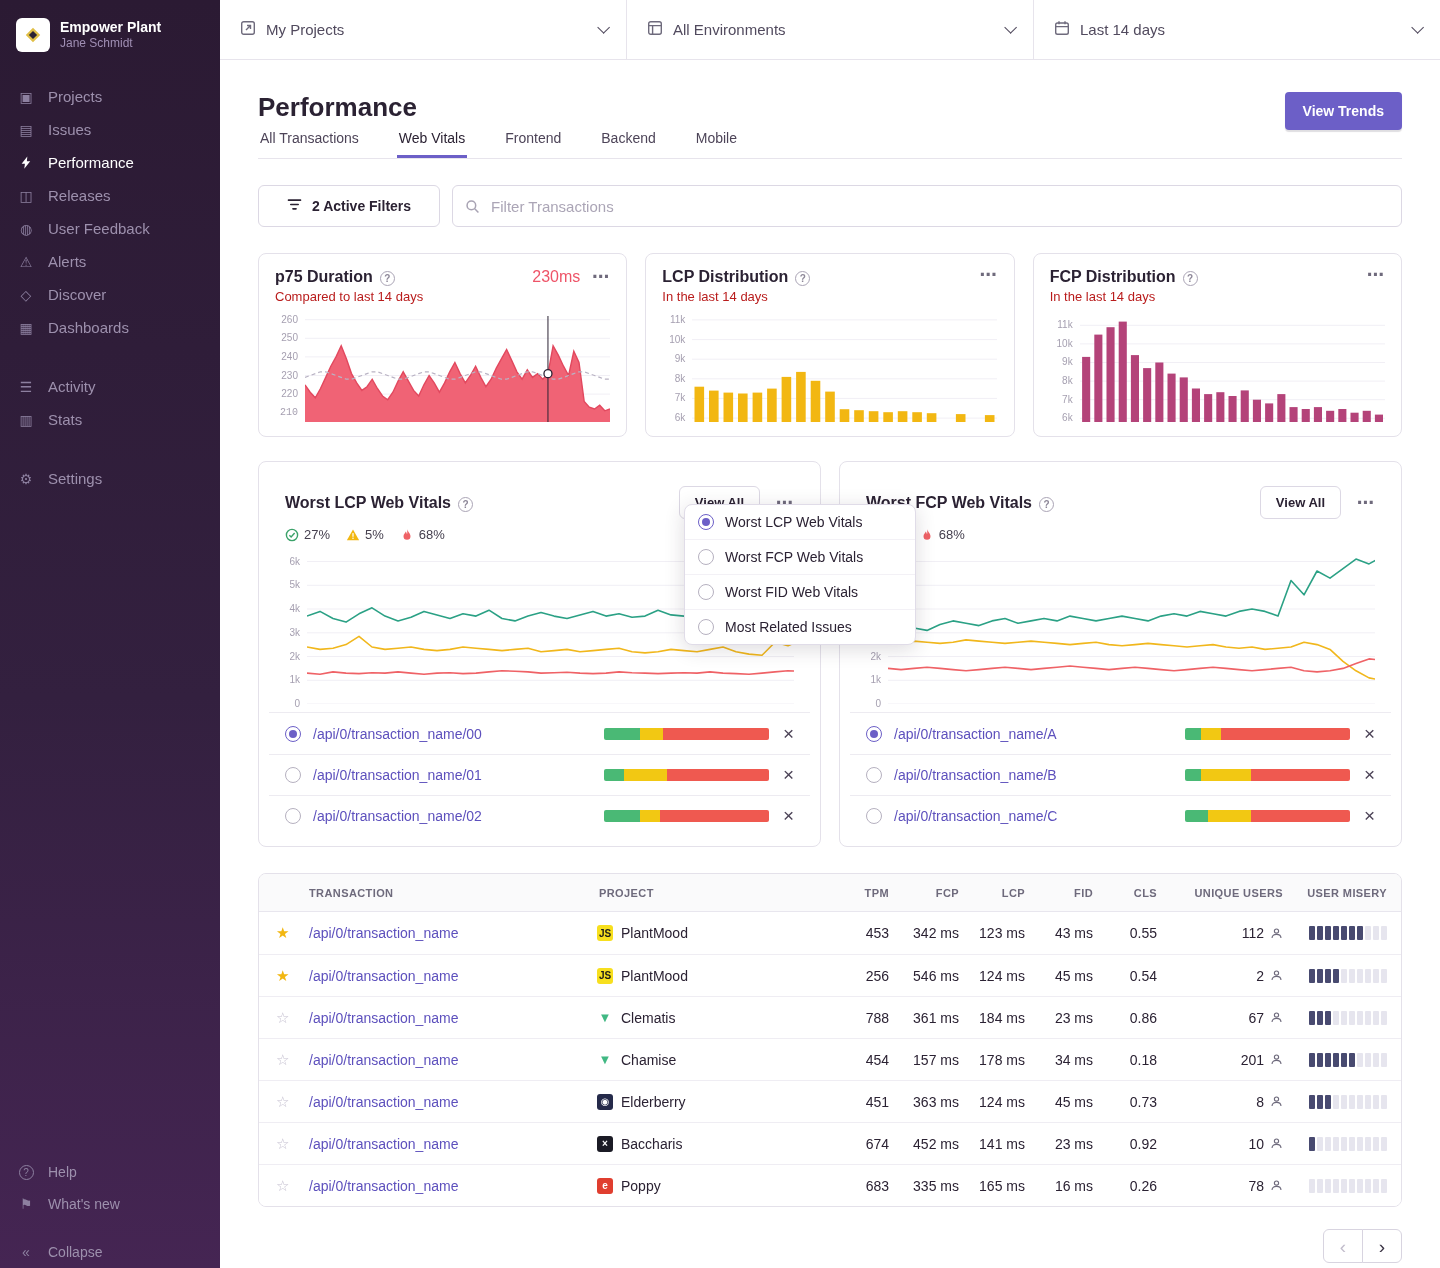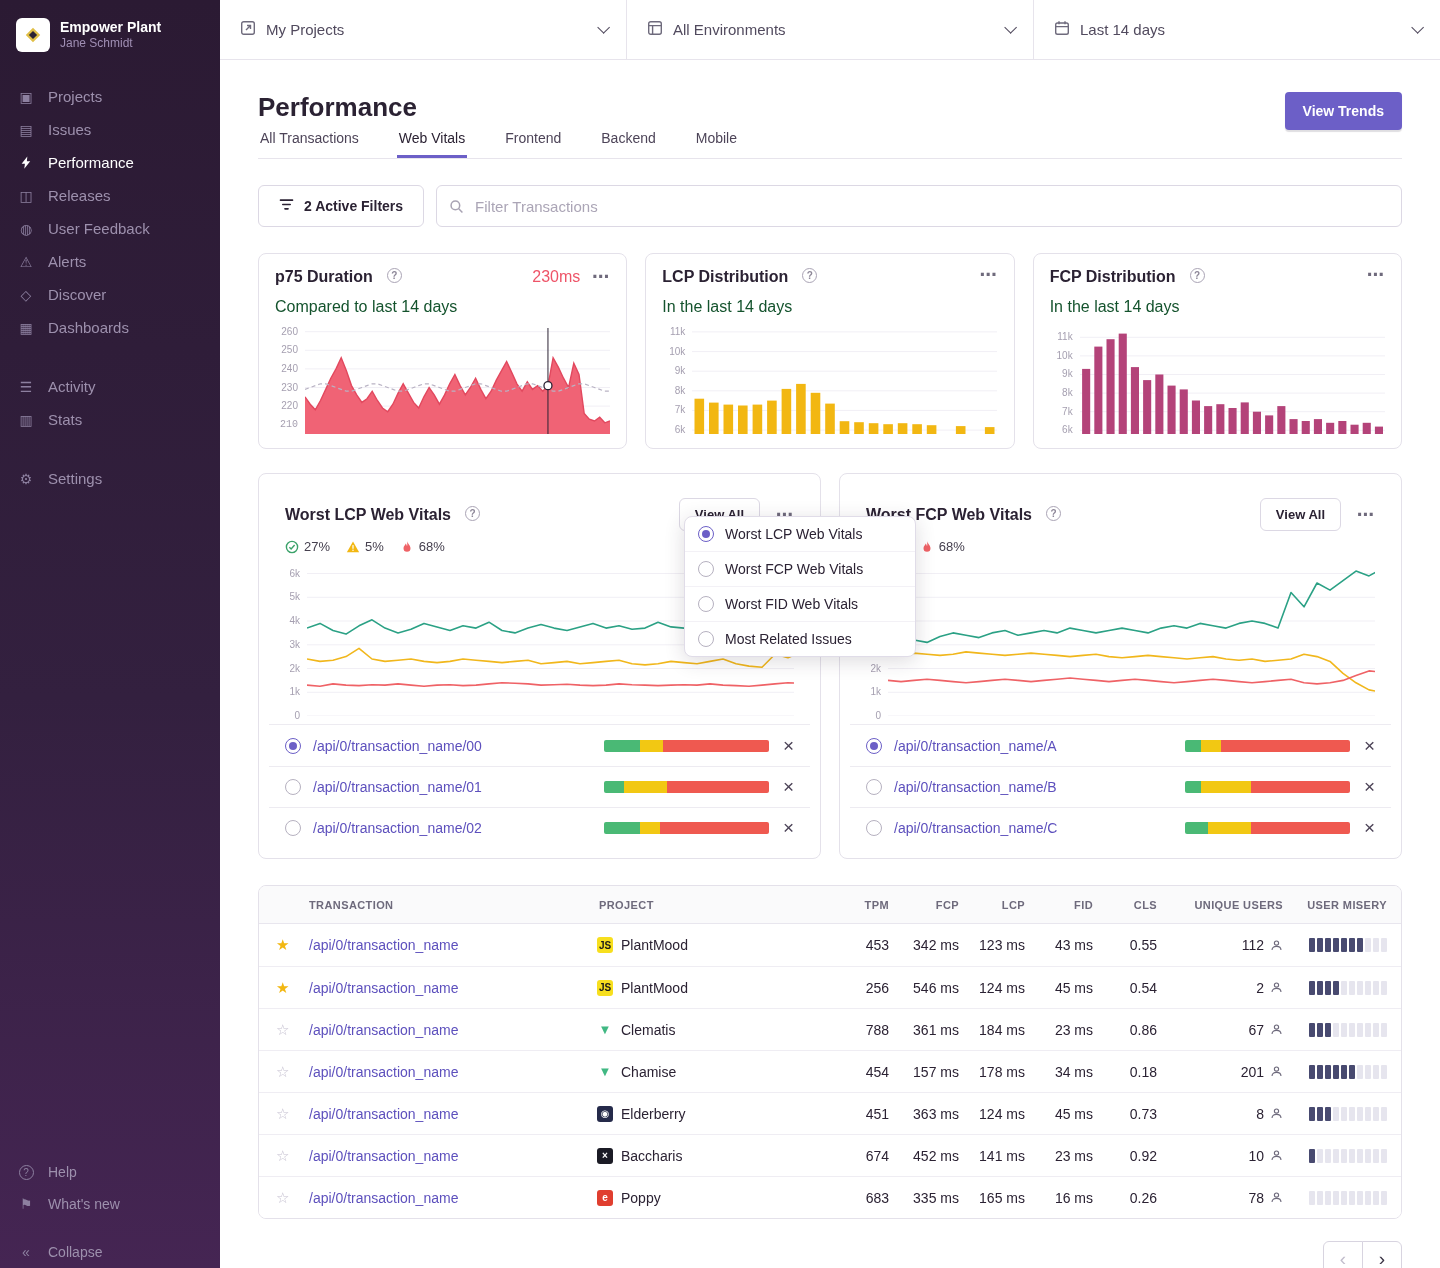--- a/index.html
+++ b/index.html
@@ -36,38 +36,38 @@
 
   
   .content{flex:1;padding:26px 38px 24px;overflow:hidden}
   .page-head{display:flex;align-items:flex-start;justify-content:space-between;margin-top:6px}
   .page-title{font-size:26px;font-weight:700;color:#2b2233}
   .btn-primary{background:#6C5FC7;color:#fff;font-weight:700;font-size:14px;border:none;border-radius:4px;padding:11px 18px;cursor:pointer;box-shadow:0 2px 1px rgba(43,34,51,.15);font-family:inherit}
   .tabs{display:flex;gap:36px;border-bottom:1px solid #e7e4ec}
   .tab{padding:0 2px 12px;font-size:14px;color:#4d4458;cursor:pointer}
   .tab.active{color:#2b2233;box-shadow:inset 0 -3px 0 #6C5FC7}
   .filter-row{display:flex;gap:12px;margin-top:26px}
-  .btn-filter{display:flex;align-items:center;gap:10px;height:42px;padding:0 20px;border:1px solid #dcd8e4;border-radius:6px;background:#fff;font-weight:700;font-size:14px;color:#2b2233;cursor:pointer;font-family:inherit}
+  .btn-filter{display:flex;align-items:center;gap:10px;height:42px;padding:0 28px;border:1px solid #dcd8e4;border-radius:6px;background:#fff;font-weight:700;font-size:14px;color:#2b2233;cursor:pointer;font-family:inherit}
   .search-box{flex:1;position:relative}
   .search-box svg{position:absolute;left:13px;top:14px}
   .search-box input{width:100%;height:42px;border:1px solid #dcd8e4;border-radius:6px;padding:0 14px 0 38px;font-size:15px;color:#2b2233;font-family:inherit;outline:none}
   .search-box input::placeholder{color:#aba5b6}
 
   
   .card{border:1px solid #e4e1ea;border-radius:8px;background:#fff}
   .chart-row{display:grid;grid-template-columns:repeat(3,1fr);gap:18px;margin-top:26px}
   .mini{padding:14px 16px 14px}
   .cc-head{display:flex;align-items:flex-start;justify-content:space-between}
-  .cc-title-wrap{display:flex;align-items:flex-start;gap:14px}
+  .cc-title-wrap{display:flex;align-items:flex-end;gap:7px}
   .cc-title{font-size:16px;font-weight:600;color:#2b2233}
   .qmark{display:inline-flex;width:15px;height:15px;border:1.3px solid #aaa4b5;border-radius:50%;color:#8d8798;font-size:10px;font-weight:700;align-items:center;justify-content:center;cursor:pointer}
   .cc-right{display:flex;align-items:center;gap:12px}
   .cc-value{font-size:16px;color:#EE5468}
   .dots{font-size:17px;font-weight:700;color:#6f6a7c;cursor:pointer;letter-spacing:1px;line-height:14px}
-  .cc-sub{font-size:16px;color:#14532d;margin-top:12px}
+  .cc-sub{font-size:13px;color:#b91c1c;margin-top:3px}
   .chart-body{display:flex;margin-top:12px;height:106px}
   .yaxis{position:relative;flex:0 0 30px;font-size:10px;color:#a59fb0}
   .yaxis span{position:absolute;right:7px;line-height:10px}
   .plot{flex:1;position:relative;overflow:hidden}
   .plot svg{position:absolute;left:0;top:0}
 
   
   .vitals-row{display:grid;grid-template-columns:1fr 1fr;gap:18px;margin-top:24px}
   .vital-card{position:relative;padding:10px}
   .vc-head{display:flex;align-items:center;justify-content:space-between;padding:14px 16px 0}

